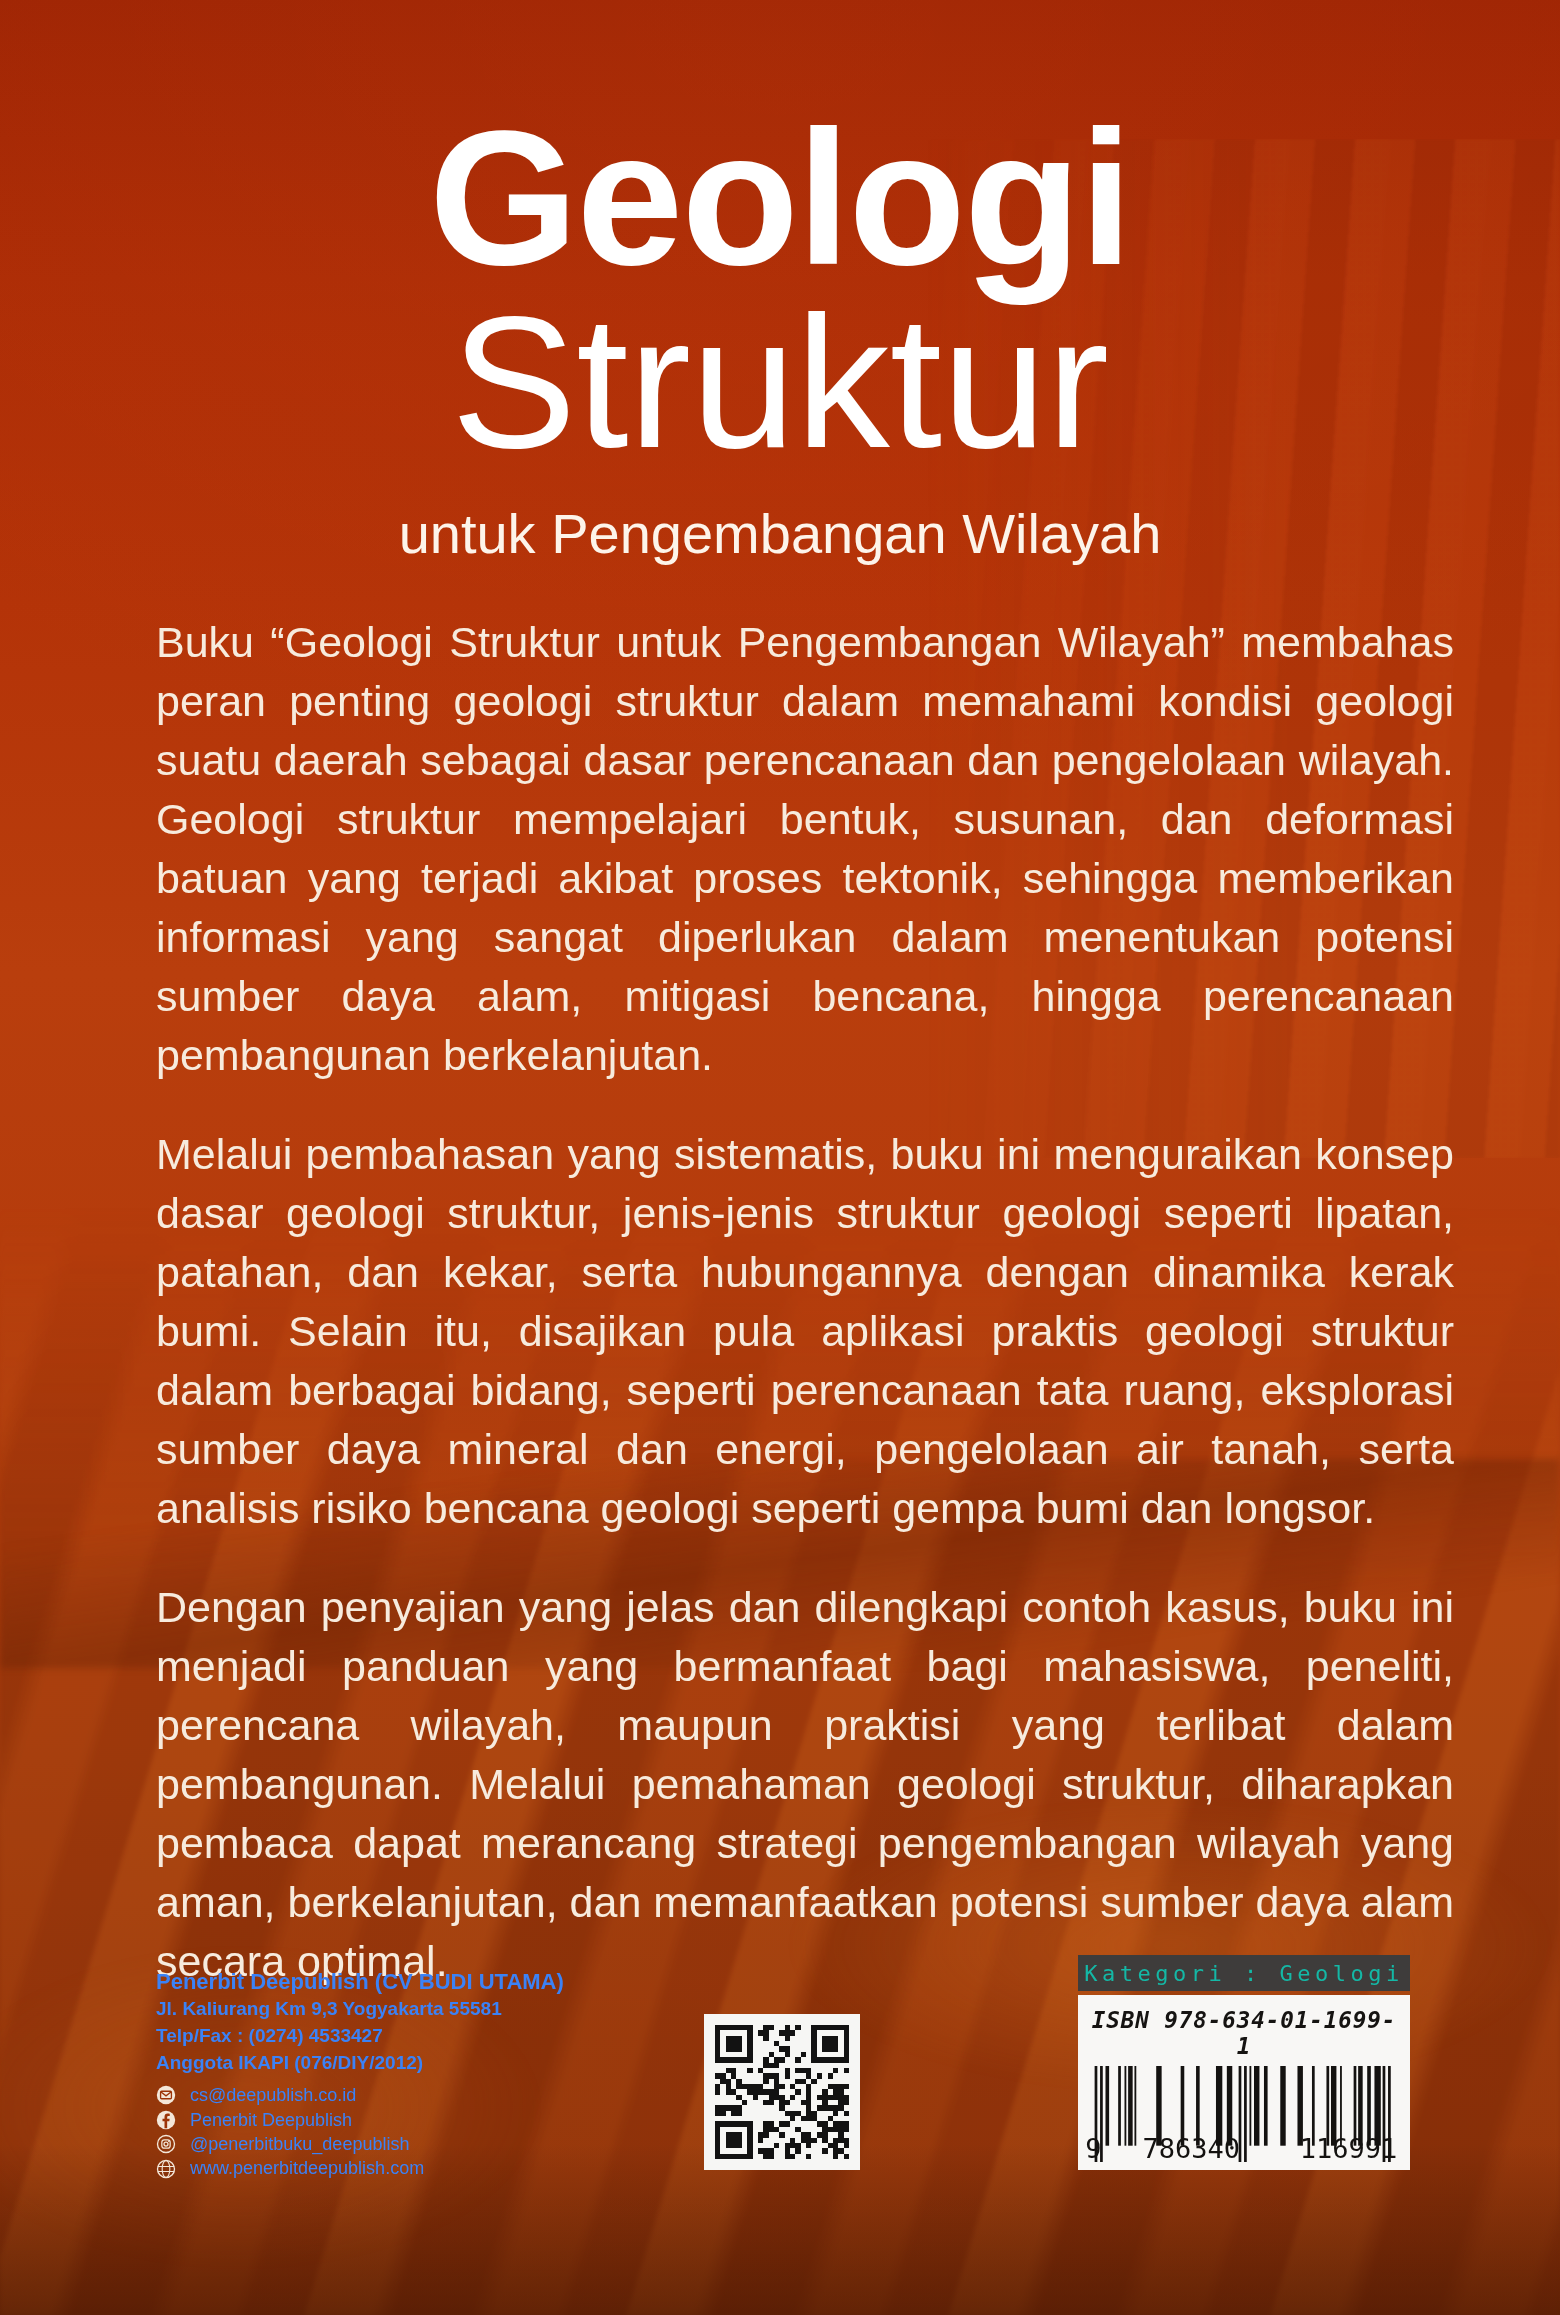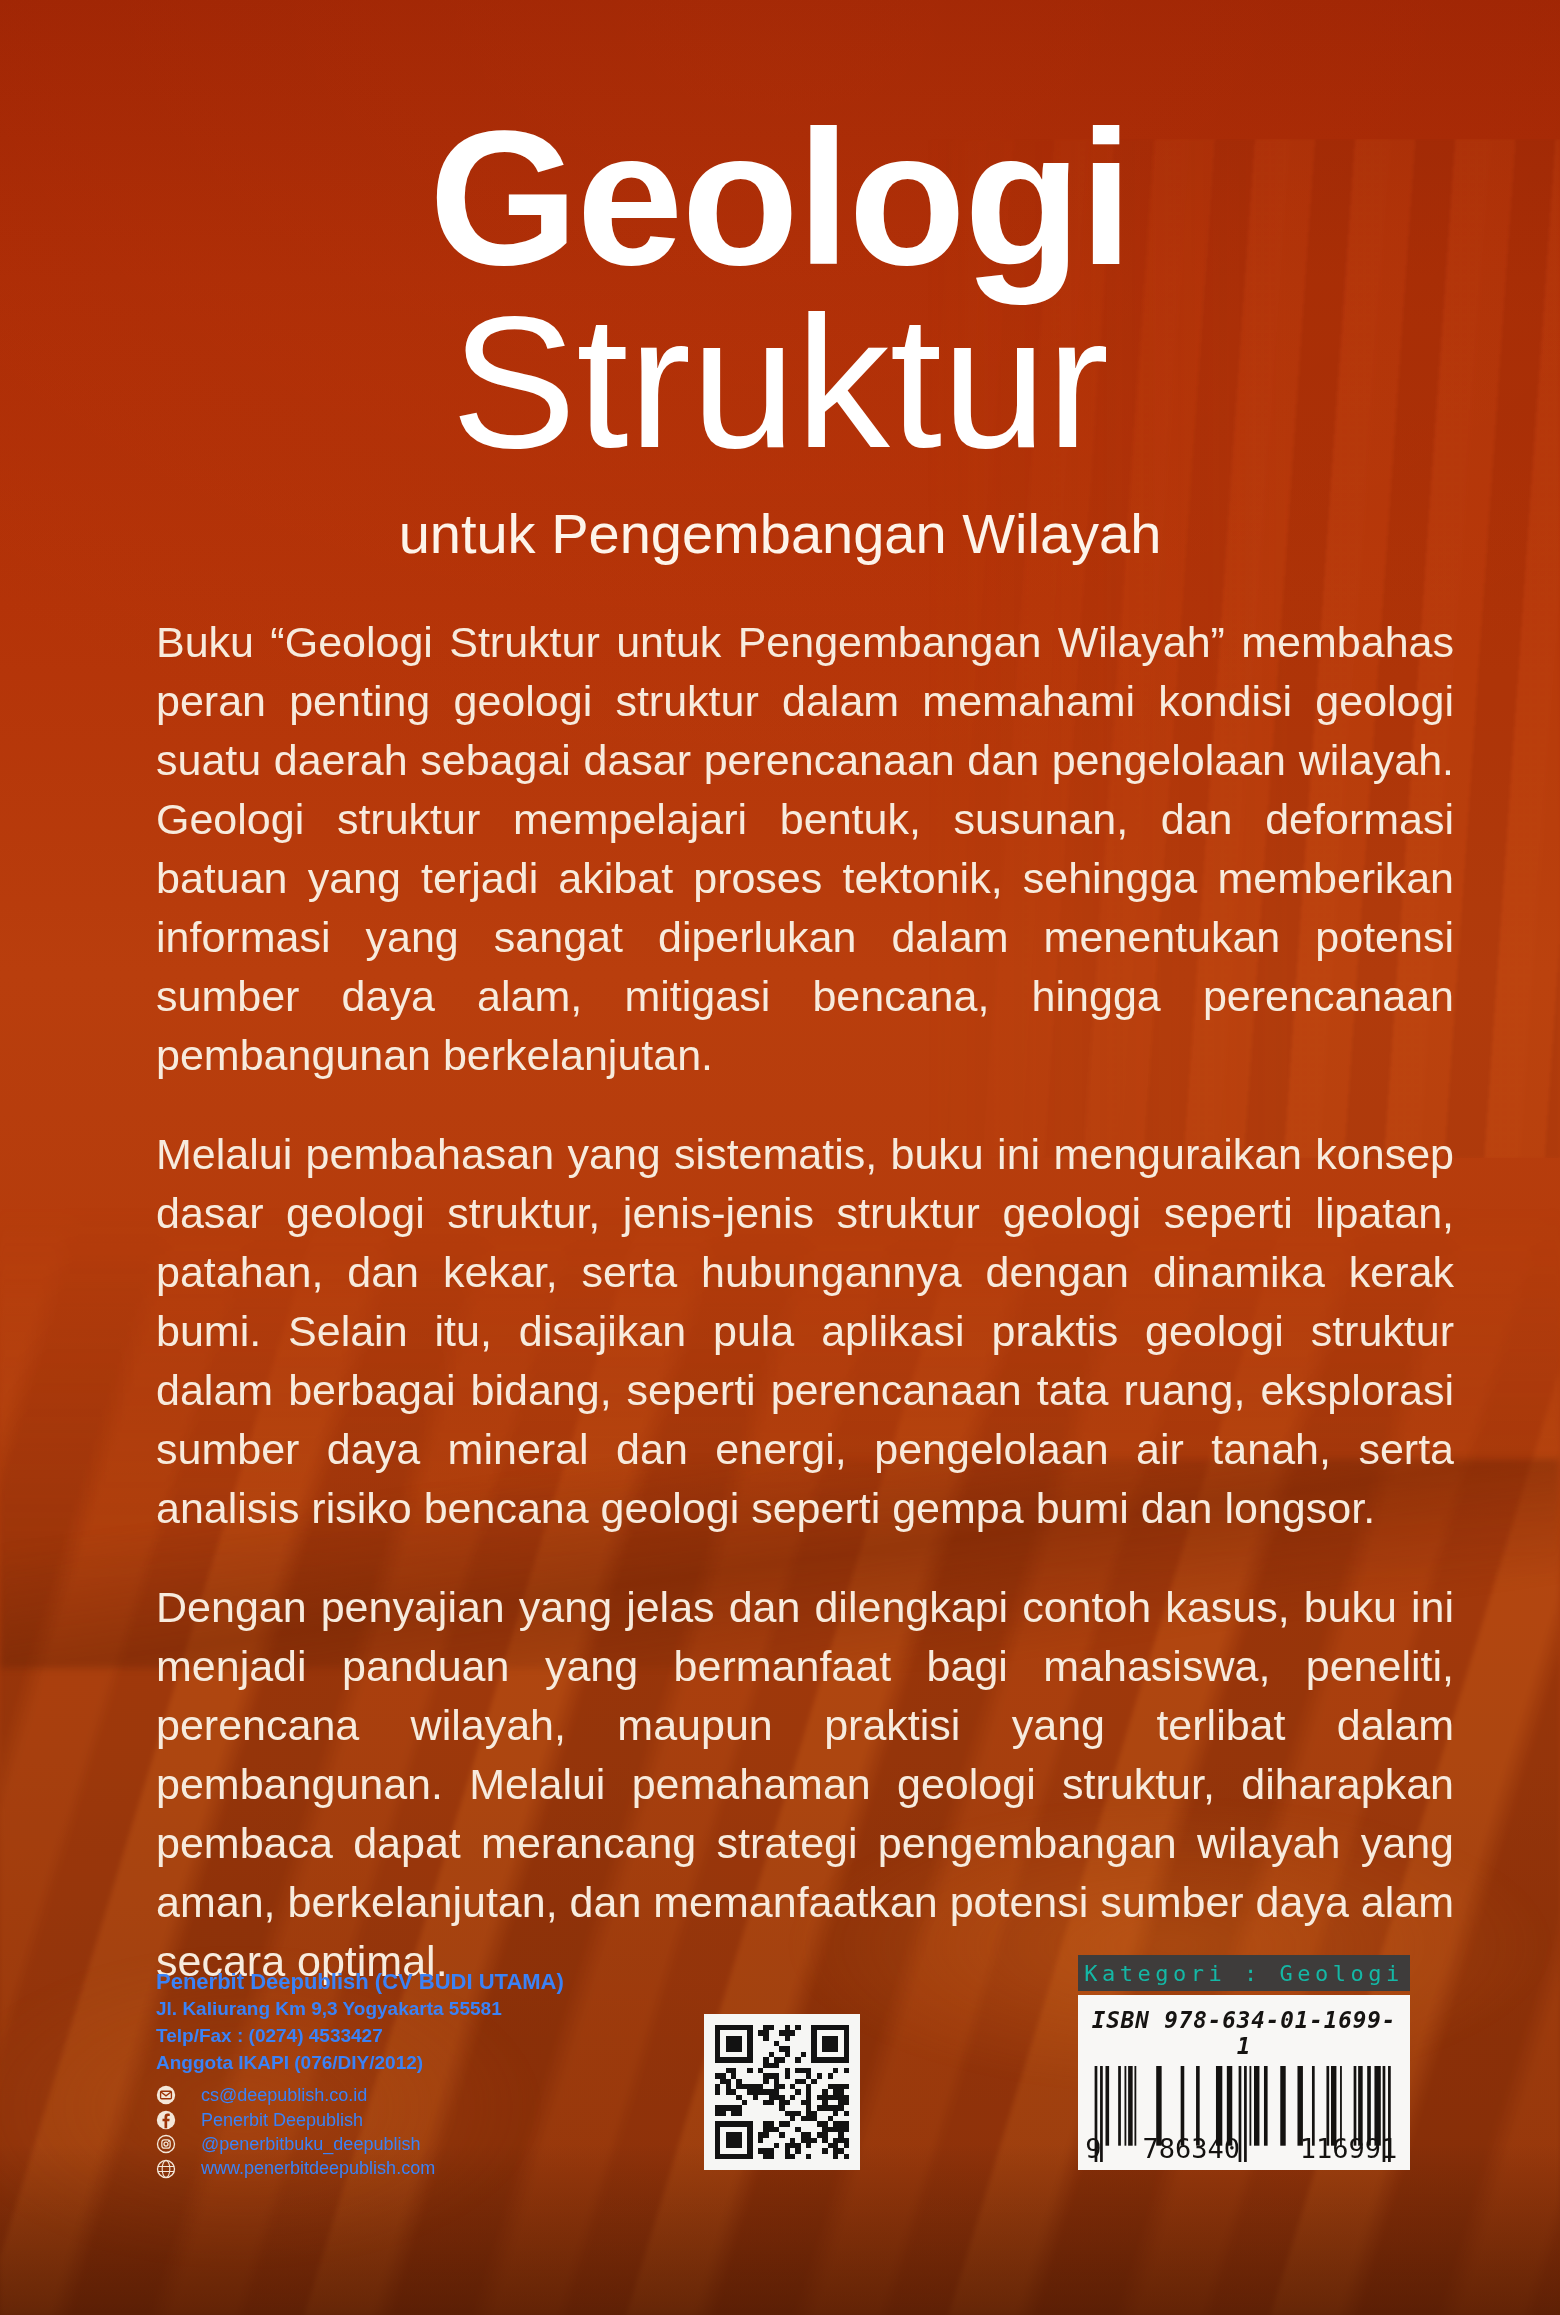--- a/index.html
+++ b/index.html
@@ -74,21 +74,21 @@
     line-height: 59px;
     text-align: justify;
   }
   .body-copy p { margin-bottom: 40px; }
 
   
   .publisher-block { position: absolute; left: 156px; top: 1968px; color: #3b82f6; }
   .publisher-name { font-size: 22px; font-weight: 700; line-height: 27px; }
   .publisher-line { font-size: 19px; font-weight: 700; line-height: 27px; }
   .contact-list { margin-top: 7.2px; }
-  .contact-row { display: flex; align-items: center; gap: 25px; height: 24.4px; }
+  .contact-row { display: flex; align-items: center; gap: 14px; height: 24.4px; }
   .contact-icon { width: 20px; height: 20px; flex: 0 0 20px; display: block; }
   .contact-label { font-size: 18px; line-height: 24.4px; }
 
   .qr-box {
     position: absolute; left: 704px; top: 2014px;
     width: 156px; height: 156px; background: #f6f6f4;
     display: flex; align-items: center; justify-content: center;
   }
 
   .barcode-panel { position: absolute; left: 1078px; top: 1955px; width: 332px; }

